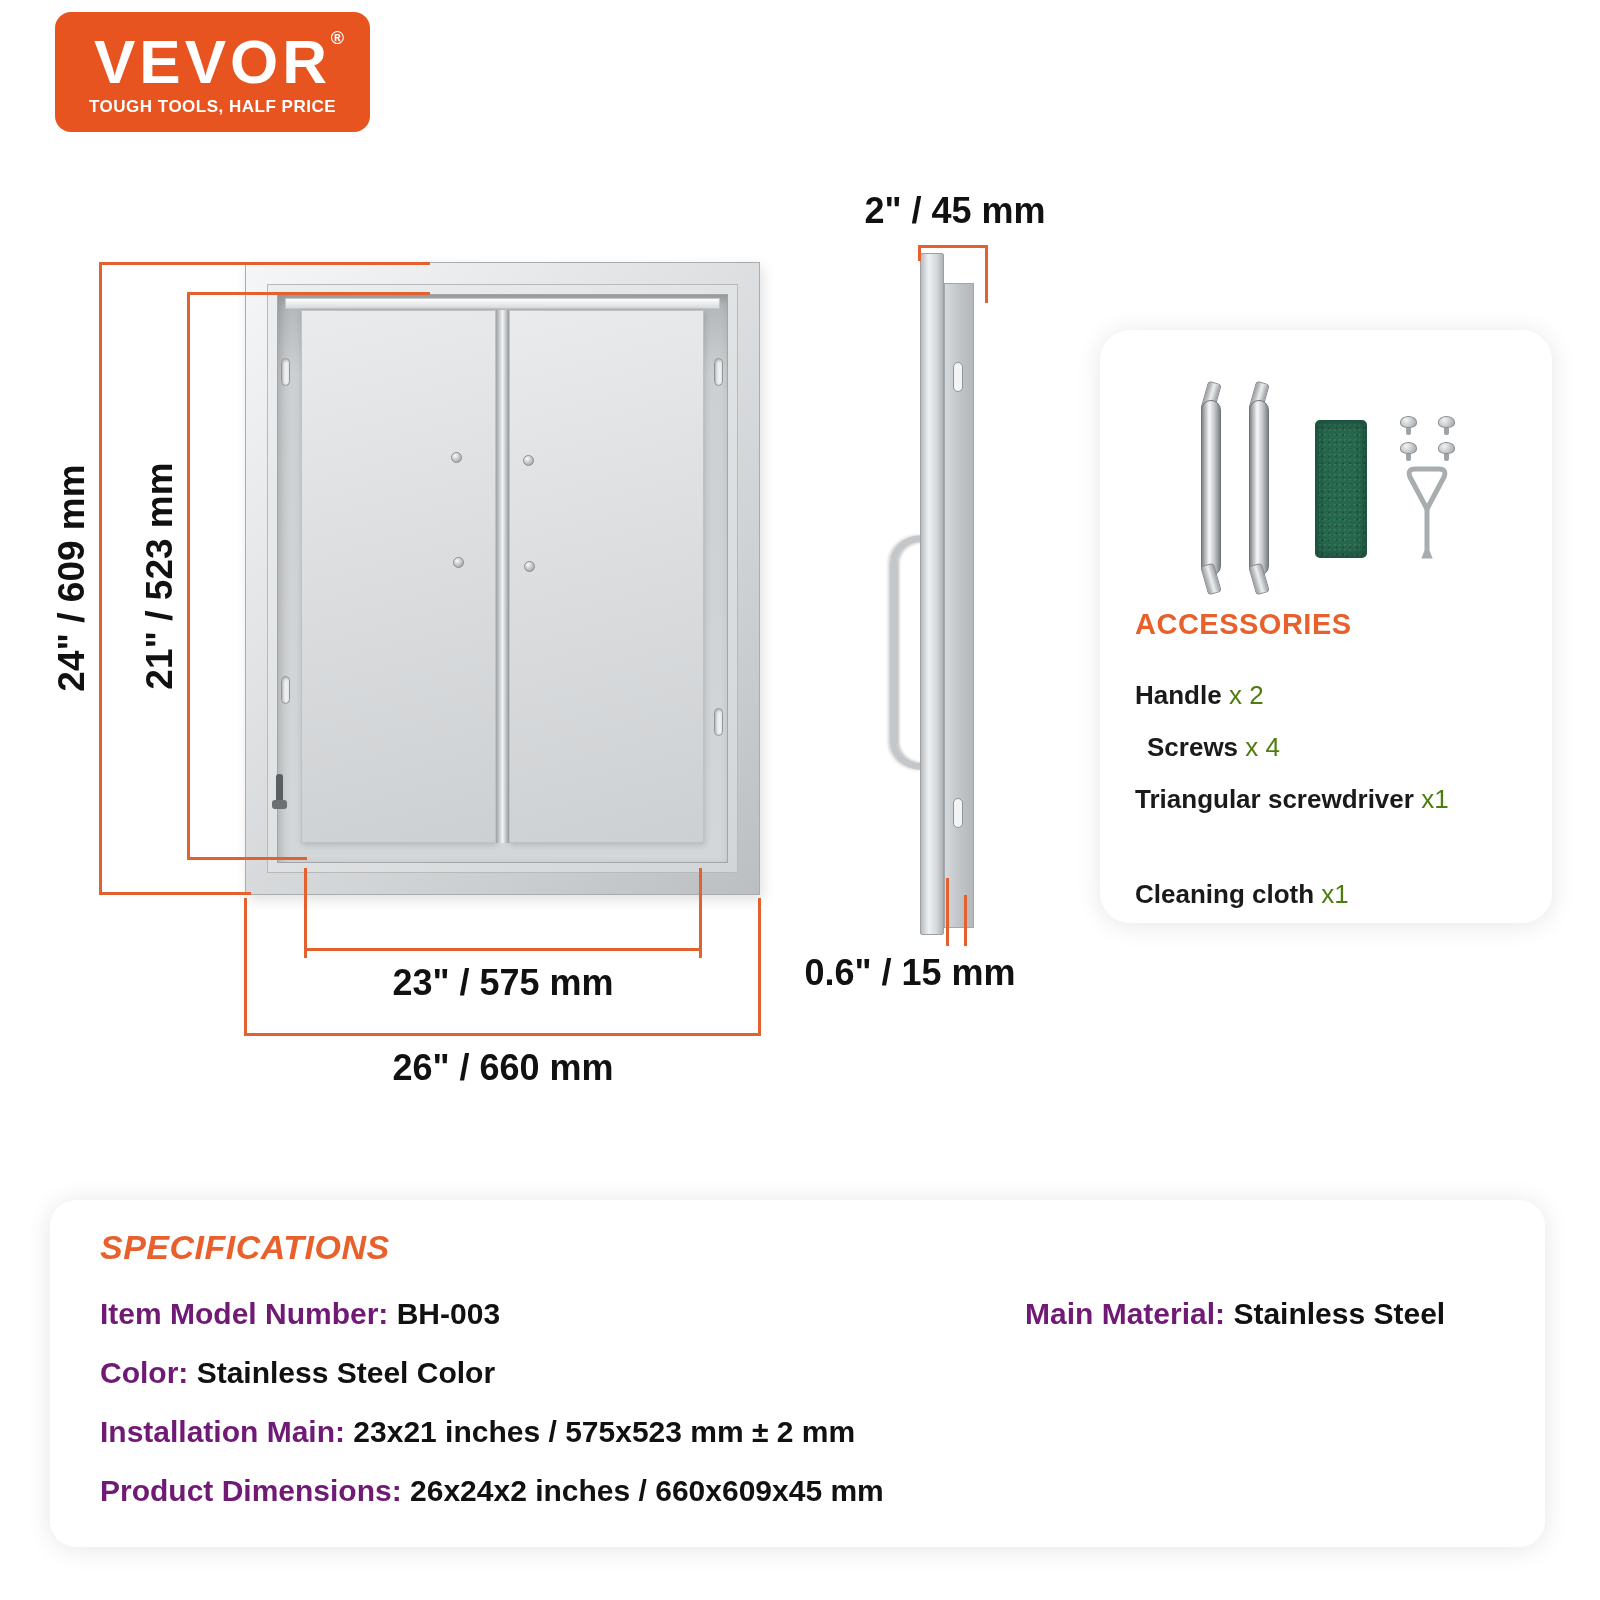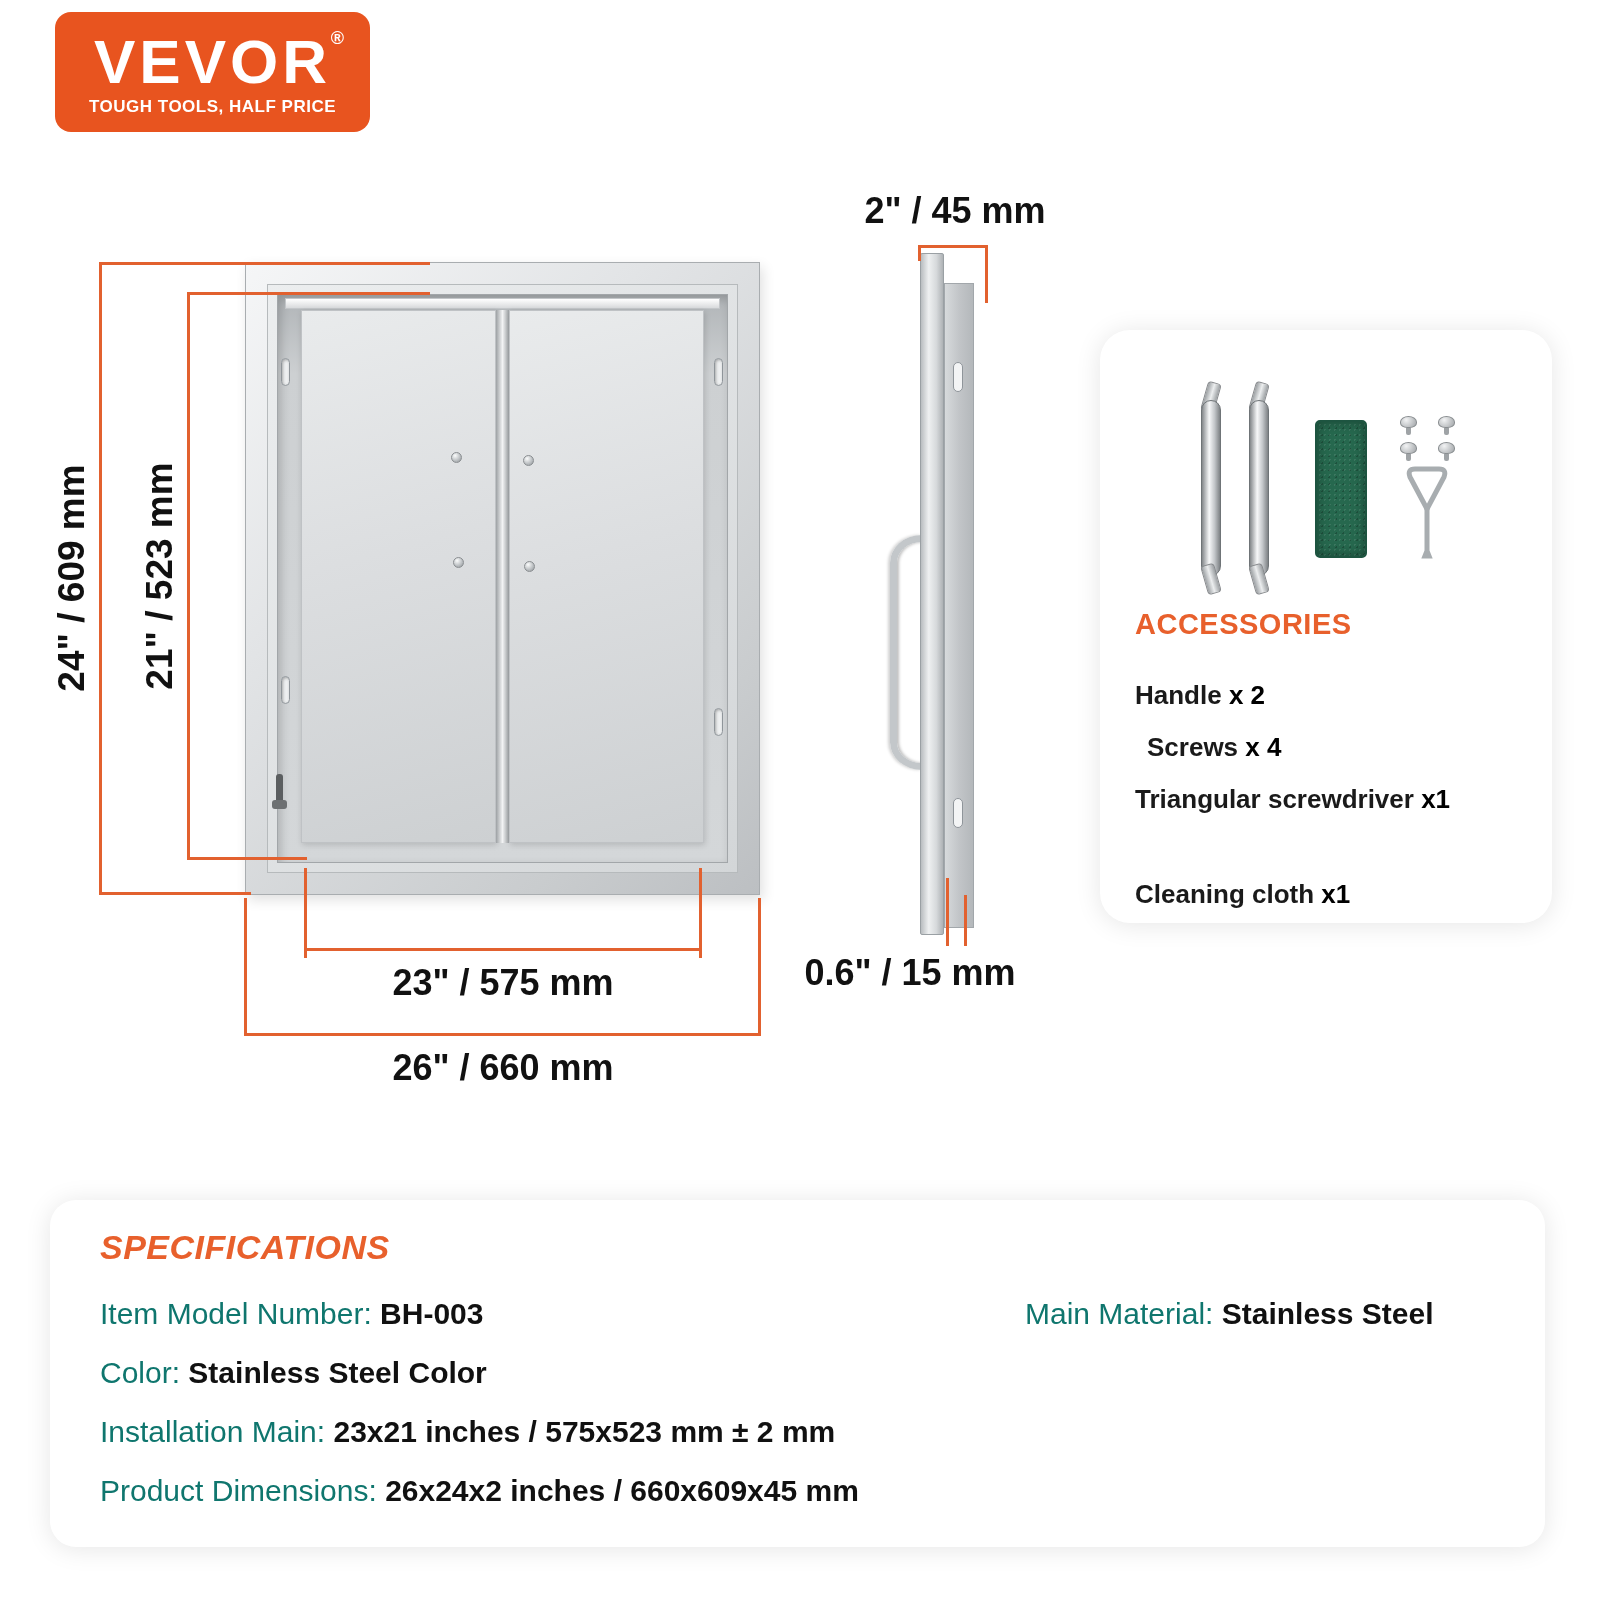--- a/index.html
+++ b/index.html
@@ -66,26 +66,26 @@
   
   .card { position:absolute; background:#ffffff; border-radius:30px;
       box-shadow:0 2px 26px rgba(0,0,0,0.10); }
   .acc-card { left:1100px; top:330px; width:452px; height:593px; }
   .spec-card { left:50px; top:1200px; width:1495px; height:347px; border-radius:26px; }
 
   .acc-title { position:absolute; left:1135px; top:608px; font-size:29px; font-weight:700;
       color:#E8602C; letter-spacing:0.5px; z-index:2; }
   .acc-item { position:absolute; left:1135px; font-size:26px; z-index:2; white-space:nowrap; }
   .acc-item .nm { font-weight:700; color:#1a1a1a; }
-  .acc-item .qt { font-weight:700; color:#000000; }
+  .acc-item .qt { font-weight:400; color:#4d7c0f; }
 
   .spec-title { position:absolute; left:100px; top:1228px; font-size:34px; font-weight:700;
       color:#E8602C; letter-spacing:0.5px; z-index:2;font-style:italic; }
   .spec-row { position:absolute; font-size:30px; z-index:2; white-space:nowrap; }
-  .spec-row .lb { color:#0f766e; font-weight:400; }
+  .spec-row .lb { color:#701a75; font-weight:700; }
   .spec-row .vl { color:#111; font-weight:700; }
 
   
   .handle-acc { position:absolute; width:26px; height:212px; z-index:2; }
   .handle-acc .bar { position:absolute; left:3px; top:18px; width:20px; height:176px; border-radius:10px;
       background:linear-gradient(90deg,#83878a 0%,#f7f8f9 40%,#c3c6c9 70%,#7e8285 100%);
       border:1px solid #6f7477; }
   .handle-acc .ft { position:absolute; left:6px; width:14px; height:30px; border-radius:4px;
       background:linear-gradient(90deg,#9ca0a3,#eceeef,#9ca0a3); border:1px solid #86898c; }
   .handle-acc .ft.t { top:0; transform:rotate(16deg); }

